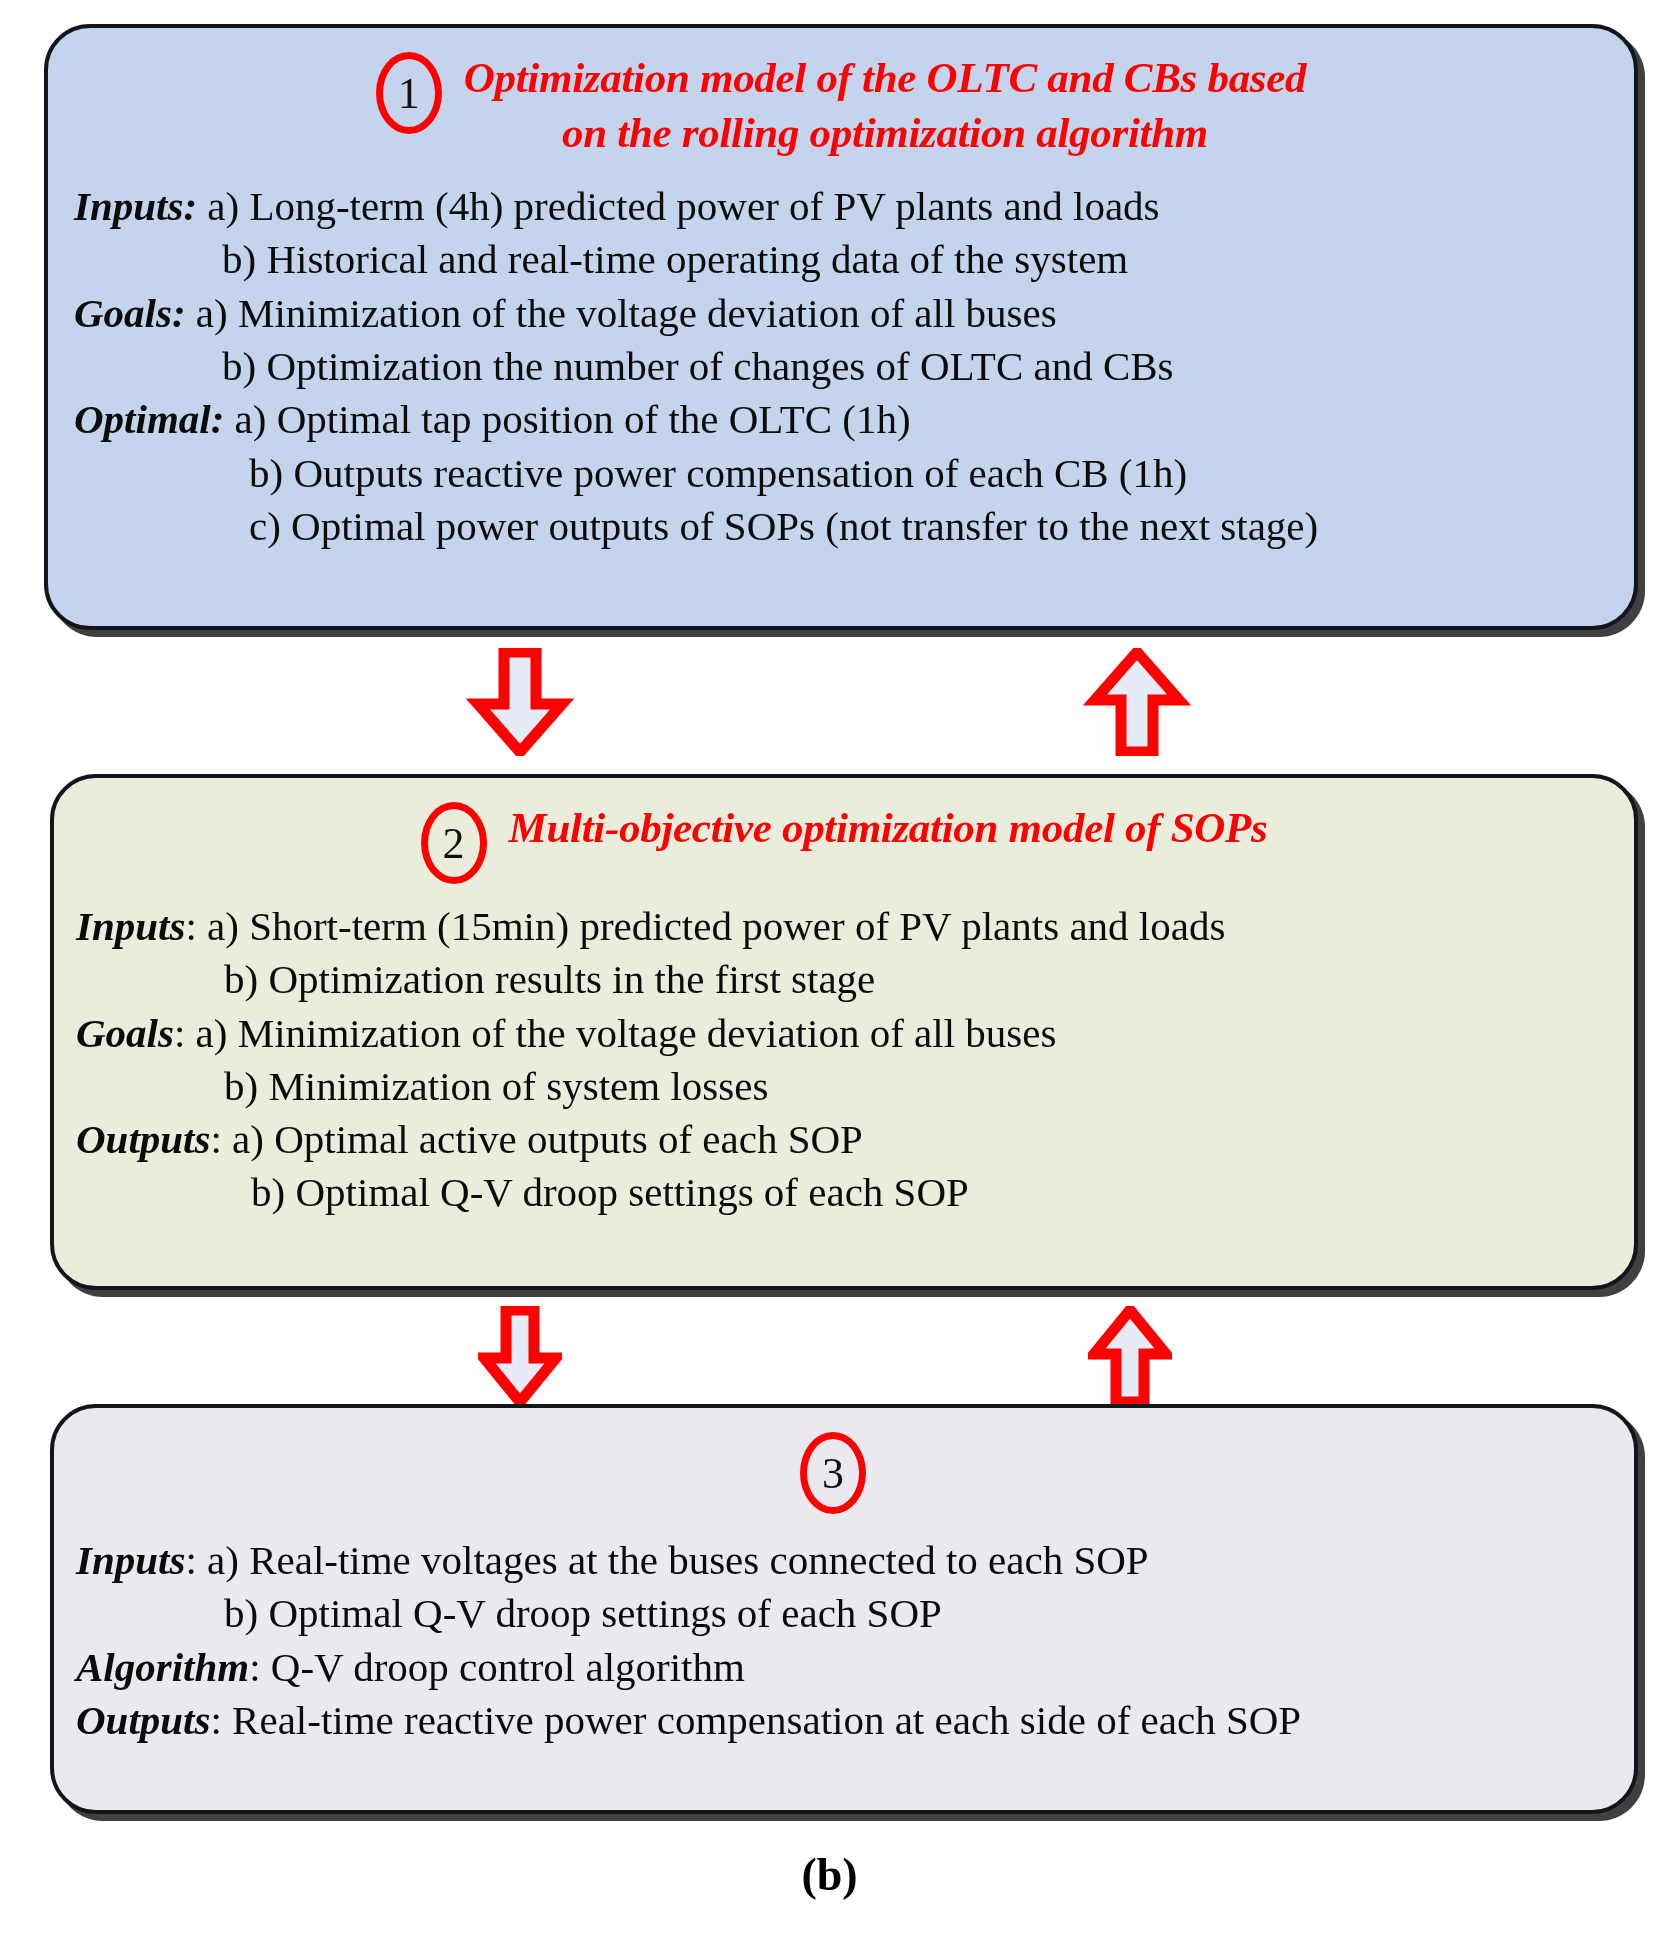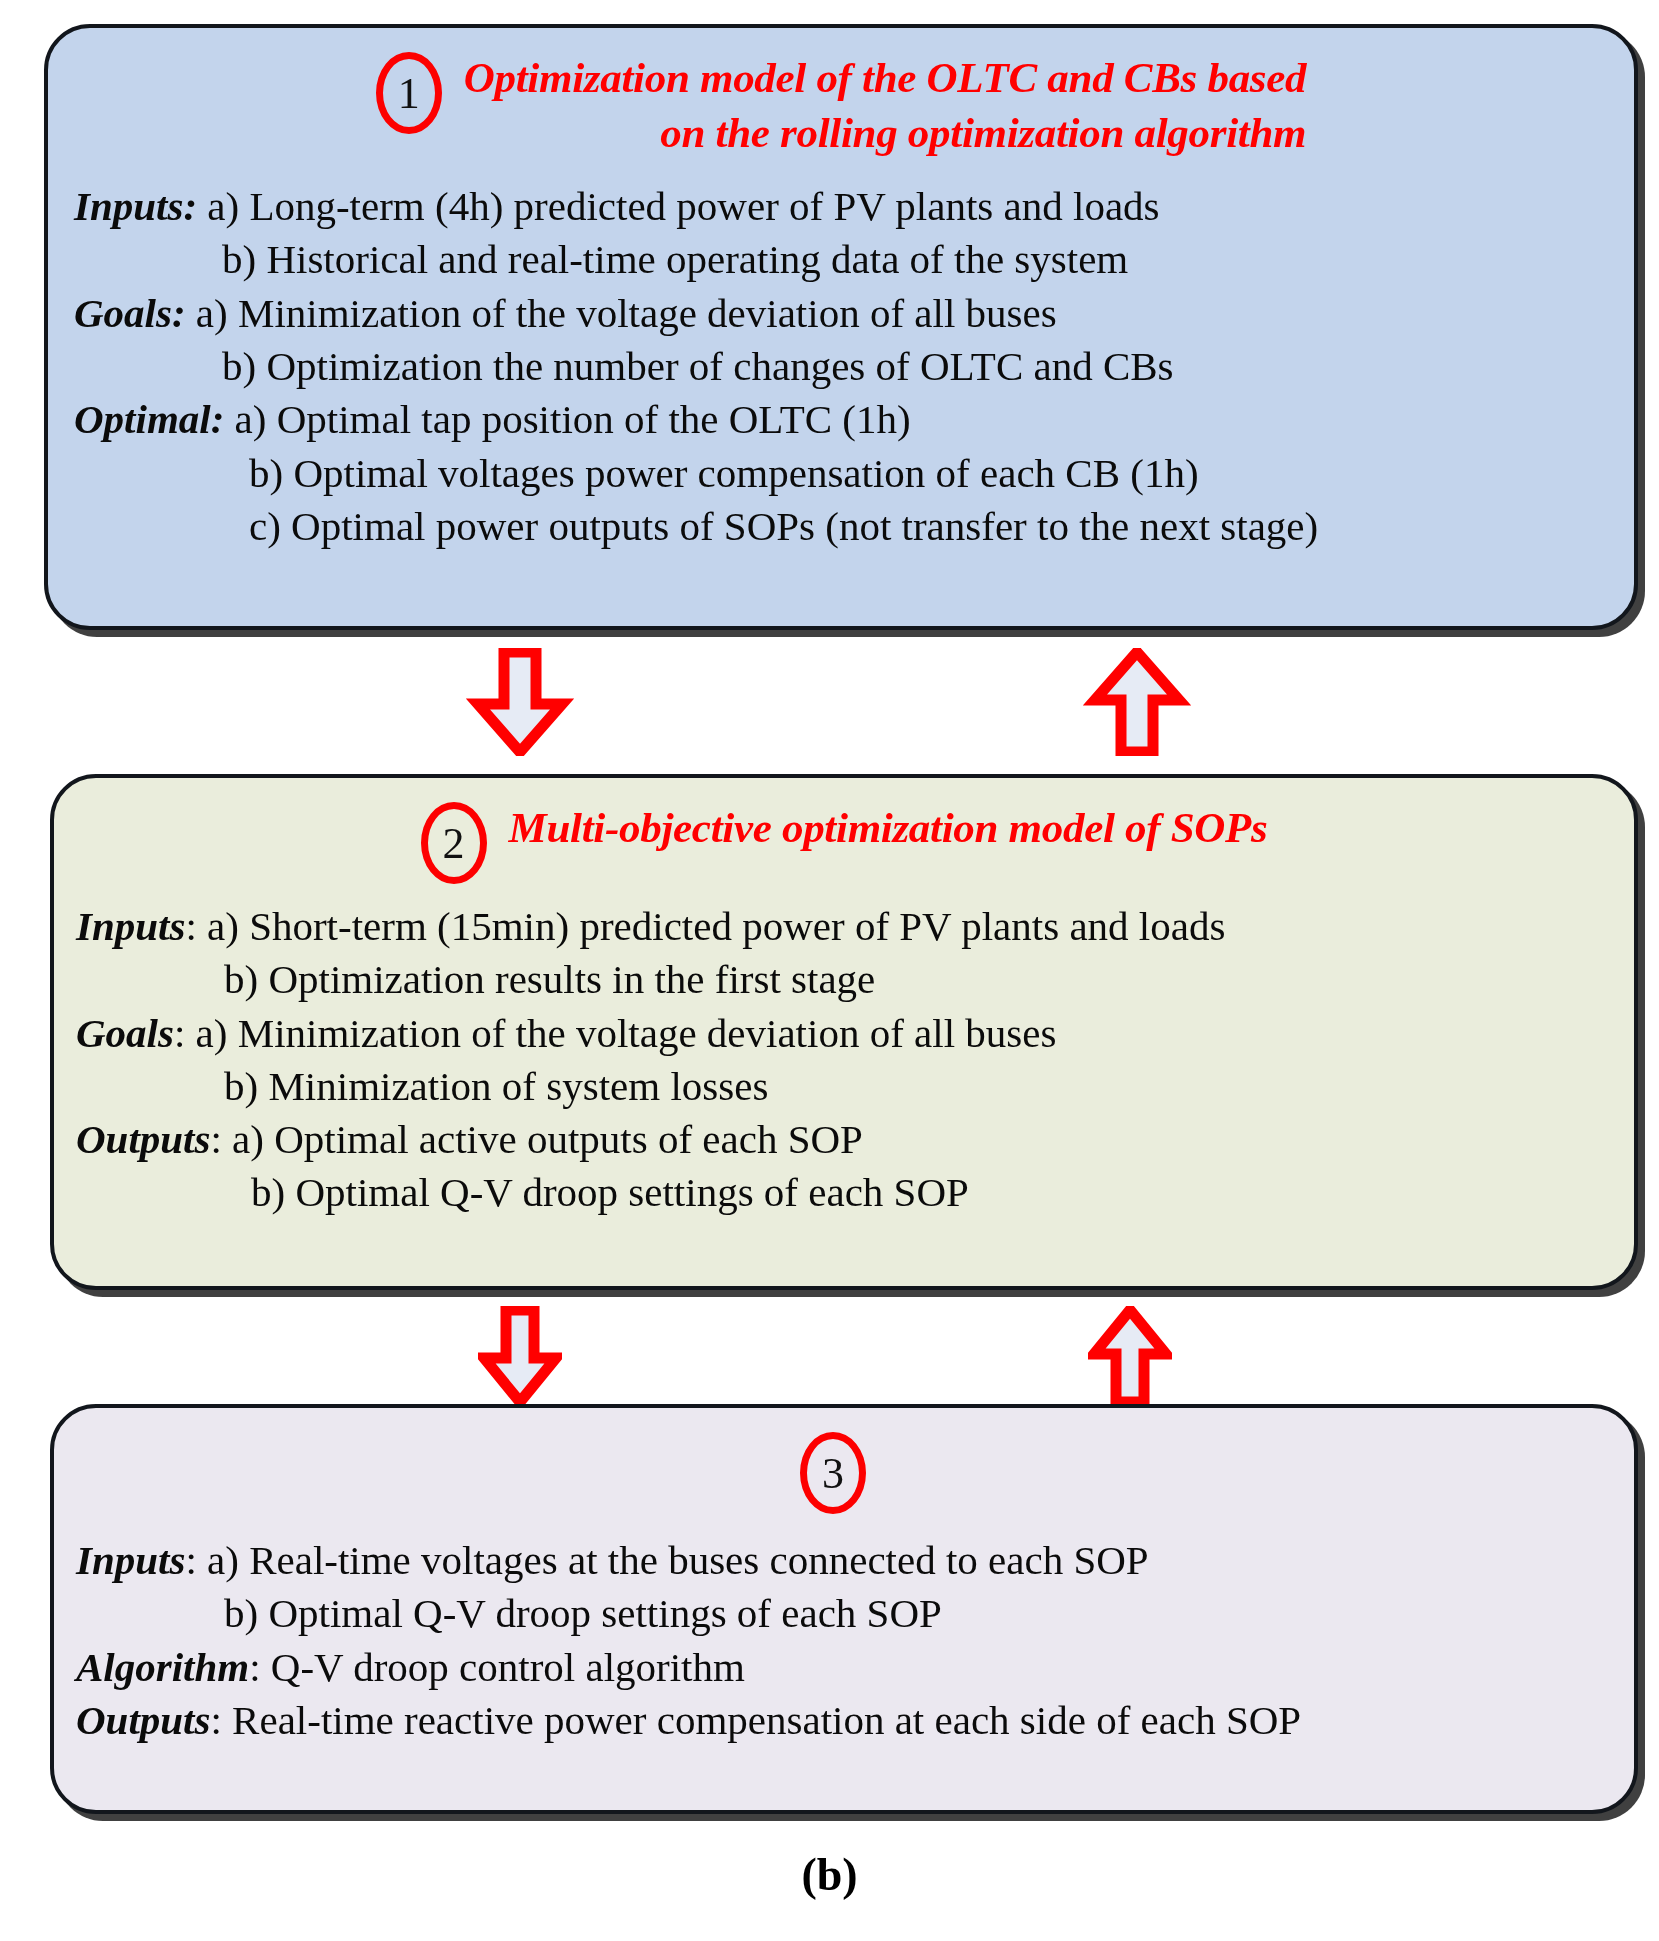--- a/index.html
+++ b/index.html
@@ -79,21 +79,21 @@
     font-size: 44px;
     color: #111111;
     font-family: "Liberation Serif", "DejaVu Serif", serif;
   }
   .title-text {
     color: #ff0000;
     font-weight: bold;
     font-style: italic;
     font-size: 43px;
     line-height: 1.28;
-    text-align: right;
+    text-align: center;
     font-family: "Liberation Serif", "DejaVu Serif", serif;
     letter-spacing: -0.3px;
   }
   .title-text .tline { display: block; white-space: nowrap; }
 
   
   .body {
     font-size: 41px;
     line-height: 1.30;
     color: #0b0b0b;
@@ -145,21 +145,21 @@
         <span class="tline">Optimization model of the OLTC and CBs based</span>
         <span class="tline">on the rolling optimization algorithm</span>
       </div>
     </div>
     <div class="body">
       <span class="line"><span class="ind" style="width:0px"></span><span class="lbl">Inputs:</span><span> a) Long-term (4h) predicted power of PV plants and loads</span></span>
       <span class="line"><span class="ind" style="width:148px"></span><span class="lbl"></span><span>b) Historical and real-time operating data of the system</span></span>
       <span class="line"><span class="ind" style="width:0px"></span><span class="lbl">Goals:</span><span>  a) Minimization of the voltage deviation of all buses</span></span>
       <span class="line"><span class="ind" style="width:148px"></span><span class="lbl"></span><span>b) Optimization the number of changes of OLTC and CBs</span></span>
       <span class="line"><span class="ind" style="width:0px"></span><span class="lbl">Optimal:</span><span> a) Optimal tap position of the OLTC (1h)</span></span>
-      <span class="line"><span class="ind" style="width:175px"></span><span class="lbl"></span><span>b) Optimal voltages power compensation of each CB (1h)</span></span>
+      <span class="line"><span class="ind" style="width:175px"></span><span class="lbl"></span><span>b) Outputs reactive power compensation of each CB (1h)</span></span>
       <span class="line"><span class="ind" style="width:175px"></span><span class="lbl"></span><span>c) Optimal power outputs of SOPs (not transfer to the next stage)</span></span>
     </div>
   </div>
 
   <div class="arrow" style="left:466px; top:648px;">
     <svg width="108" height="108" viewBox="0 0 108 108">
       <polygon points="38,4 70,4 70,56 96,56 54,104 12,56 38,56" fill="#e6ebf5" stroke="#ff0000" stroke-width="11" stroke-linejoin="miter"></polygon>
     </svg>
   </div>
   <div class="arrow" style="left:1083px; top:648px;">

